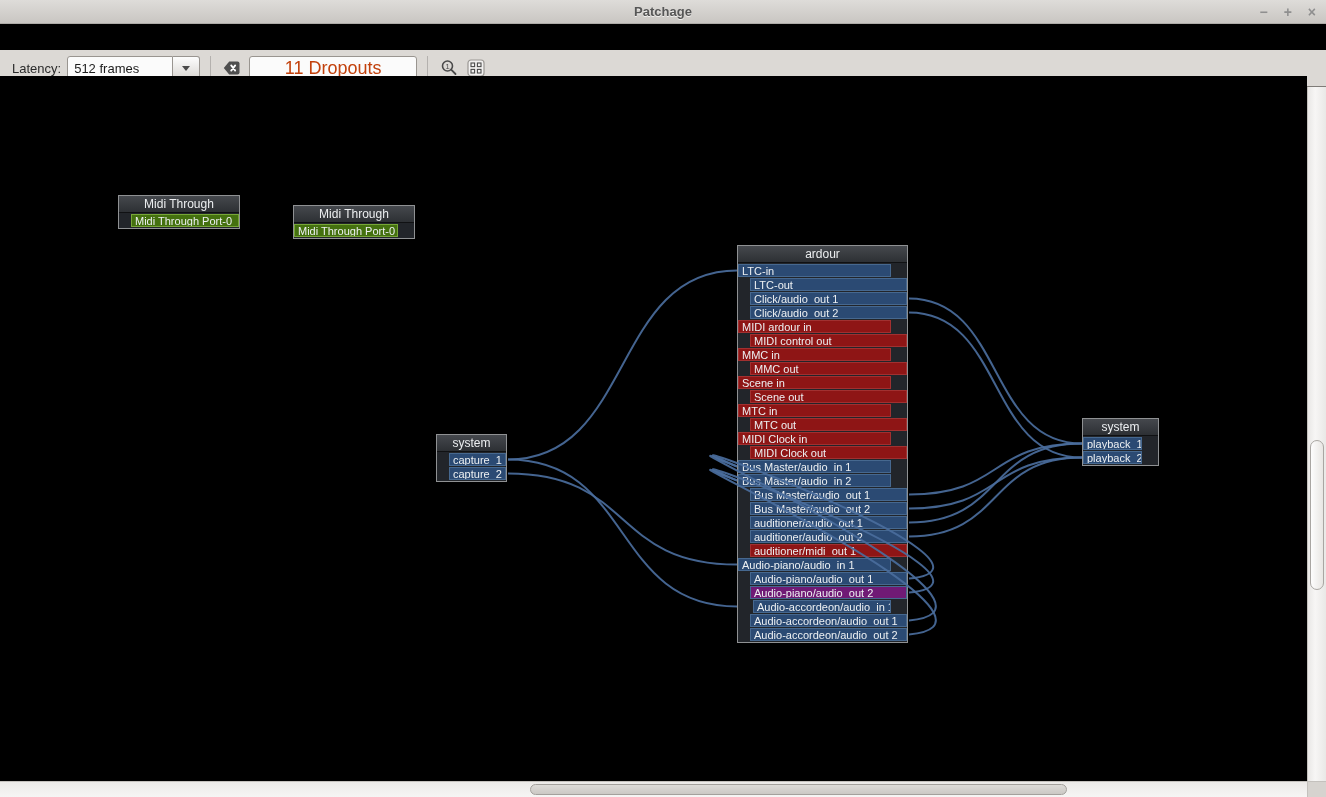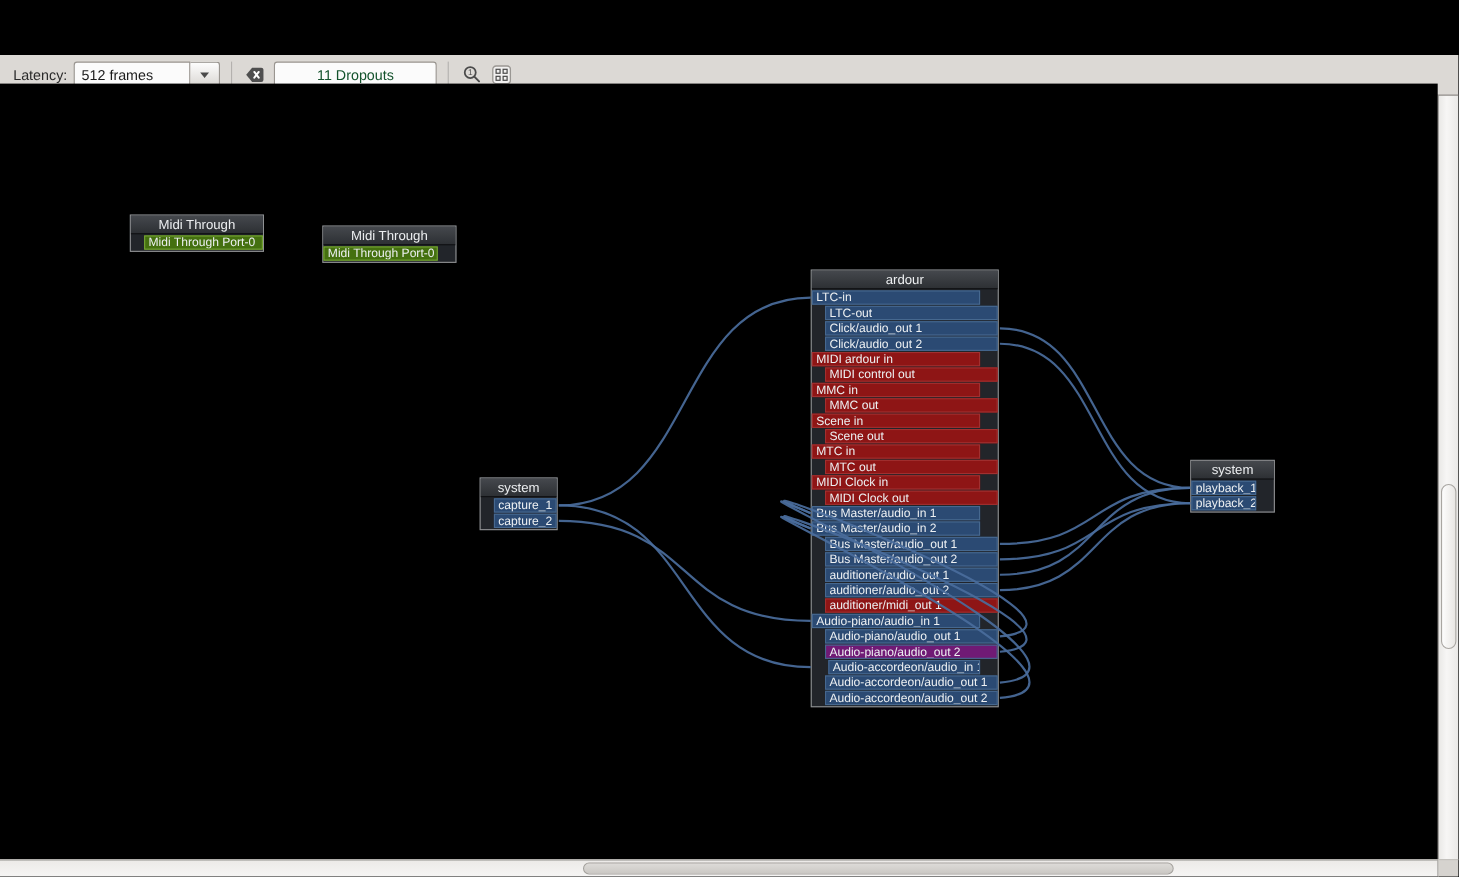--- a/index.html
+++ b/index.html
@@ -26,23 +26,23 @@
   #latency-input { width:106px; height:24px; background:#fbfbfb; border:1px solid #999590;
     border-radius:3px 0 0 3px; font-size:13px; color:#1c1c1c; padding:0 6px;
     font-family:"Liberation Sans",sans-serif; }
   #latency-drop { width:27px; height:24px; border:1px solid #999590; border-left:none;
     border-radius:0 3px 3px 0; background:linear-gradient(#fdfdfd,#d9d6d2);
     display:flex; align-items:center; justify-content:center; }
   #latency-drop .arrow { width:0; height:0; border-left:4px solid transparent;
     border-right:4px solid transparent; border-top:5px solid #4a4a4a; }
   .tb-sep { width:1px; height:24px; background:#b4b1ae; margin:0 10px; }
   #clear-btn { width:22px; height:22px; display:flex; align-items:center; justify-content:center; }
-  #dropouts-box { width:148px; height:25px; margin-left:6px; background:#fbfbfb;
+  #dropouts-box { width:168px; height:25px; margin-left:6px; background:#fbfbfb;
     border:1px solid #999590; border-radius:3px; display:flex; align-items:center;
-    justify-content:center; font-size:13px; color:#14532d; }
+    justify-content:center; font-size:18px; color:#c2410c; }
   .zoom-btn { width:22px; height:22px; display:flex; align-items:center; justify-content:center; margin-right:5px; }
 
   
   #canvas { position:absolute; left:0; top:76px; width:1307px; height:694px; background:#000; overflow:hidden; }
   .node { position:absolute; border:1px solid #8f9193; background:#22252a; z-index:2; }
   .node-header { height:17px; line-height:17px; text-align:center; font-size:12px;
     color:#eceef0; background:linear-gradient(#45484d,#2d3034); border-bottom:1px solid #101113;
     white-space:nowrap; overflow:hidden; }
   .ports { padding-top:1px; }
   .port { height:13px; line-height:11px; font-size:11px; color:#edf0f2; padding:1px 0 0 3px;
@@ -61,20 +61,28 @@
   #hthumb { position:absolute; left:530px; top:2px; width:537px; height:11px;
     background:linear-gradient(#dddbd8,#cbc8c4); border:1px solid #a3a09c; border-radius:6px; }
   #scroll-corner { position:absolute; right:0; bottom:0; width:19px; height:16px;
     background:#d6d3cf; border-top:1px solid #c4c1bd; border-left:1px solid #c4c1bd; z-index:7; }
 </style>
 </head>
 <body>
 
 <div id="window">
 
+  <div id="titlebar">
+    <span id="title">Patchage</span>
+    <div id="win-controls">
+      <span class="win-btn">−</span>
+      <span class="win-btn">+</span>
+      <span class="win-btn">×</span>
+    </div>
+  </div>
 
 
   <div id="toolbar">
     <span id="latency-label">Latency:</span>
     <input id="latency-input" value="512 frames" style="">
     <div id="latency-drop">
       <span class="arrow"></span>
     </div>
     <div class="tb-sep"></div>
     <div id="clear-btn">

